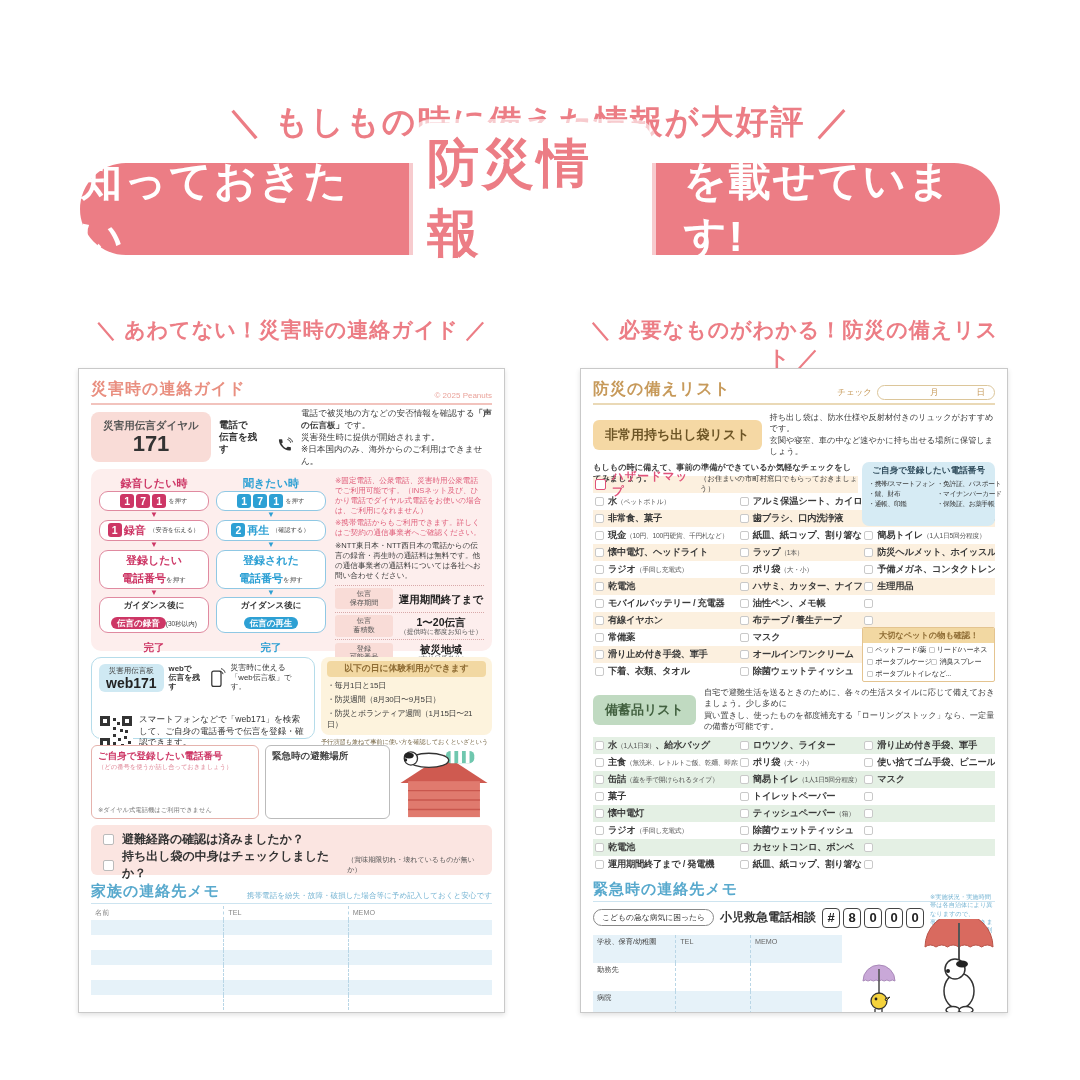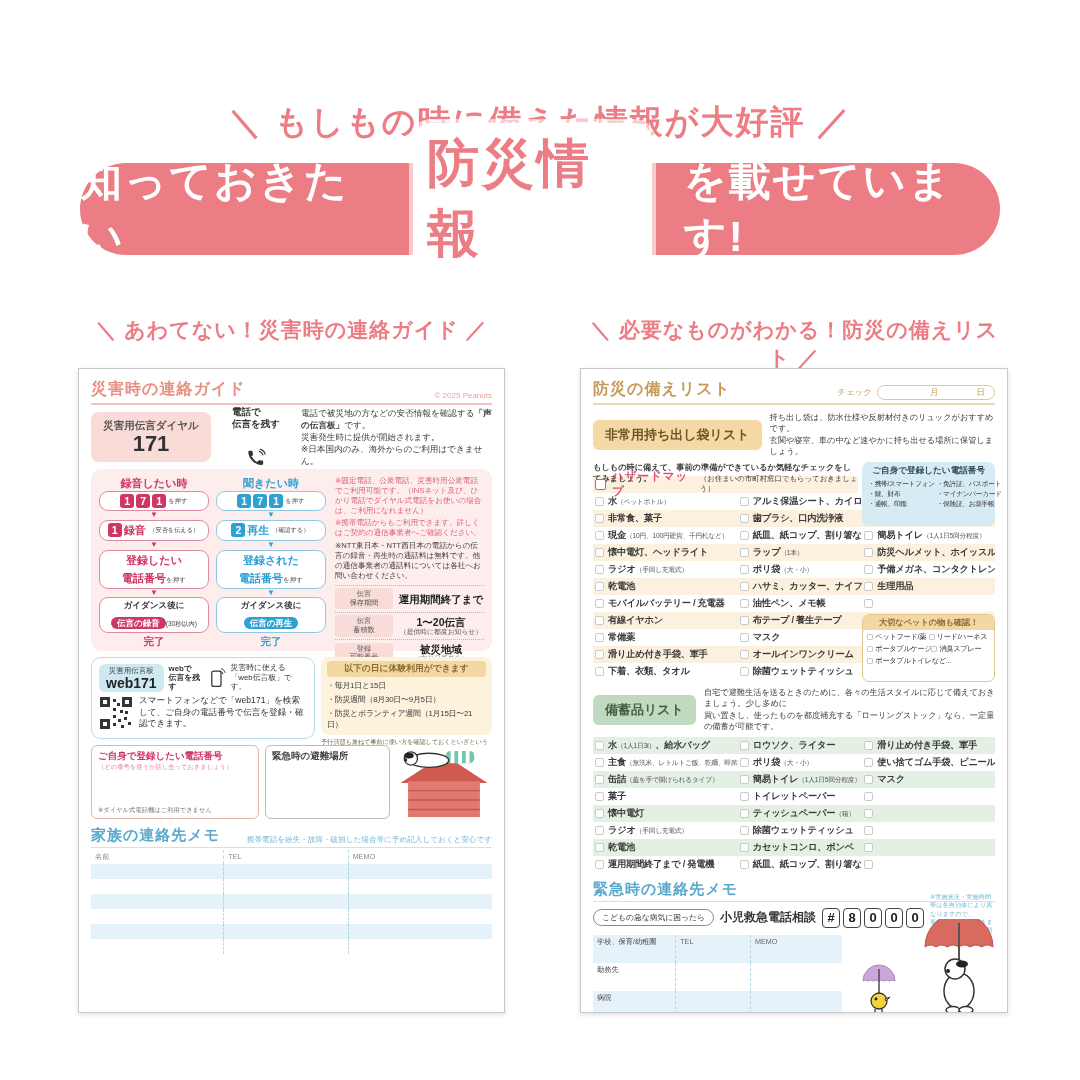--- a/index.html
+++ b/index.html
@@ -29,21 +29,21 @@
   .lp-titlerow{ display:flex; justify-content:space-between; align-items:flex-end;
                 border-bottom:2px solid #f2c3bd; padding-bottom:3px; height:24px;}
   .lp-title{ color:var(--salmon); font-size:16px; font-weight:bold; letter-spacing:1px;}
   .lp-copy{ color:#eaa49c; font-size:8px;}
 
   .dial-head{ display:flex; gap:8px; margin-top:6px; height:52px; align-items:center;}
   .dial-label{ background:var(--label_pink); border-radius:8px; width:120px; height:50px;
                display:flex; flex-direction:column; align-items:center; justify-content:center;}
   .dial-label .t1{ font-size:10.5px; font-weight:bold; color:#555;}
   .dial-label .t2{ font-size:22px; font-weight:bold; color:#333; line-height:1;}
-  .dial-phone{ display:flex; align-items:center; gap:19px; width:74px;flex-direction:column;}
+  .dial-phone{ display:flex; align-items:flex-end; gap:19px; width:74px;}
   .dial-phone .txt{ font-size:9.5px; font-weight:bold; color:#333; line-height:1.25; white-space:pre-line;}
   .dial-desc{ flex:1; font-size:8.6px; line-height:1.4; color:#3c3c3c;}
   .dial-desc b{ font-weight:bold;}
 
   .flow-panel{ margin-top:6px; background:var(--panel_pink); border-radius:10px; height:182px;
                display:flex; padding:7px 8px; gap:8px;}
   .flow-cols{ display:flex; gap:7px; width:228px;}
   .flow-col{ width:110px; display:flex; flex-direction:column; align-items:center;}
   .f-title{ font-size:11px; font-weight:bold; height:15px;}
   .pinkT .f-title,.pinkT .f-done{ color:var(--magenta);}
@@ -59,41 +59,41 @@
   .blueT .digit,.blueT .chip{ background:var(--blue);}
   .press,.f-tiny{ font-size:6.5px; color:#444; transform:scale(.95);}
   .f-big{ font-size:11px; font-weight:bold;}
   .pinkT .f-big{ color:var(--magenta);}
   .blueT .f-big{ color:var(--blue);}
   .f-mid{ font-size:8.5px; font-weight:bold; color:#333;}
   .chip{ color:#fff; font-size:8.5px; font-weight:bold; border-radius:9px; padding:1px 6px;}
   .f-arrow{ font-size:8px; line-height:1.1; height:10px;}
   .pinkT .f-arrow{ color:var(--magenta);}
   .blueT .f-arrow{ color:var(--blue);}
-  .f-done{ font-size:10.5px; font-weight:bold; margin-top:2px;}
+  .f-done{ font-size:10.5px; font-weight:bold; margin-top:8px;}
   .flow-info{ flex:1; font-size:7.6px; line-height:1.3;}
   .note-red{ color:var(--red_note); margin-bottom:3px;}
   .note-dark{ color:#3c3c3c; border-bottom:1px dotted #d9a9a9; padding-bottom:4px;}
   .it-row{ display:flex; align-items:center; gap:5px; border-bottom:1px dotted #d9a9a9; padding:2.5px 0;}
   .it-label{ background:var(--label_pink); border-radius:3px; width:58px; text-align:center;
              font-size:7.2px; color:#555; padding:2px 0; line-height:1.2; white-space:pre-line;}
   .it-val{ flex:1; text-align:center;}
   .it-v1{ font-size:10.5px; font-weight:bold; color:#222; line-height:1.15;}
   .it-v2{ font-size:6.8px; color:#555;}
 
   .web-row{ margin-top:6px; display:flex; gap:6px; height:82px;}
   .web-box{ width:224px; border:1.6px solid #b5dcea; border-radius:10px; padding:5px 7px;}
   .web-top{ display:flex; gap:5px; align-items:center;}
   .web-label{ background:#cfe9f3; border-radius:6px; padding:2px 7px; text-align:center;}
   .web-label .t1{ font-size:7.5px; color:#444;}
   .web-label .t2{ font-size:14px; font-weight:bold; color:#222; line-height:1;}
   .web-mid{ display:flex; align-items:center; gap:2px;}
   .web-mid .txt{ font-size:7.8px; font-weight:bold; color:#333; line-height:1.2; white-space:pre-line;}
   .web-right{ font-size:7.8px; color:#333; line-height:1.25; white-space:pre-line;}
-  .web-bottom{ display:flex; gap:6px; margin-top:3px; align-items:center;}
+  .web-bottom{ display:flex; gap:6px; margin-top:22px; align-items:center;}
   .web-body{ font-size:8.6px; line-height:1.35; color:#333; flex:1;}
   .trial-col{ flex:1;}
   .trial-box{ background:var(--tan_panel); border-radius:8px; padding:4px 6px 5px;}
   .trial-title{ background:#f2d8a2; border-radius:4px; text-align:center; font-size:8.8px;
                 font-weight:bold; color:var(--tan_brown); padding:2px 0;}
   .trial-item{ font-size:8px; color:#3c3c3c; margin-top:3px; letter-spacing:-0.3px;}
   .trial-note{ font-size:6.3px; color:#7a6a4a; margin-top:3px; letter-spacing:-0.2px;}
 
   .fill-row{ margin-top:6px; display:flex; gap:6px; height:74px;}
   .fill-box{ border-radius:6px; background:#fff; padding:4px 6px; position:relative;}
@@ -158,21 +158,21 @@
   .greenL .cl-row.tint{ background:var(--row_green);}
 
   .valuables{ position:absolute; top:0; right:0; width:33%; background:var(--blue_box); border-radius:7px;
               padding:3px 6px; height:64px;}
   .val-title{ font-size:8.6px; font-weight:bold; color:#2d4a5a; text-align:center;}
   .val-cols{ display:flex; gap:2px; margin-top:2px;}
   .val-col{ flex:1;}
   .val-item{ font-size:6.7px; color:#333; line-height:1.5; letter-spacing:-0.3px; white-space:nowrap;}
 
   .petbox{ position:absolute; right:0; bottom:-2px; width:33%; background:#fff; border:1.4px solid #e4c490;
-           border-radius:7px; overflow:hidden; height:68px;}
+           border-radius:2px; overflow:hidden; height:55px;}
   .pet-title{ background:#f2d8a2; font-size:8.2px; font-weight:bold; color:#8d6b33; text-align:center; padding:2px 0;}
   .pet-row{ display:flex; padding:0 4px; margin-top:2px;}
   .pet-item{ flex:1; display:flex; align-items:center; gap:2px; font-size:7.2px; color:#333; letter-spacing:-0.3px; white-space:nowrap;}
   .cb-xs{ width:6px; height:6px; border:1px solid #c9c9c9; border-radius:1px; background:#fff; flex:none;}
 
   .em-titlerow{ margin-top:7px; border-bottom:1.5px solid #cde4f0; padding-bottom:2px;}
   .em-row{ display:flex; align-items:center; gap:6px; margin-top:4px; height:24px;}
   .em-pill{ border:1.2px solid #888; border-radius:999px; font-size:7.8px; color:#333; padding:2px 8px; white-space:nowrap;}
   .em-label{ font-size:12px; font-weight:bold; color:#333; white-space:nowrap;}
   .em-digits{ display:flex; gap:3px;}
@@ -396,20 +396,31 @@
             <rect x="73" y="2" width="4" height="13" fill="#fff"></rect>
             <ellipse cx="34" cy="12" rx="21" ry="7.5" fill="#fff" stroke="#333" stroke-width="1.4"></ellipse>
             <circle cx="15" cy="10" r="7" fill="#fff" stroke="#333" stroke-width="1.4"></circle>
             <ellipse cx="13" cy="7" rx="5" ry="3" fill="#222"></ellipse>
             <circle cx="9.5" cy="11.5" r="1.6" fill="#222"></circle>
           </g>
         </svg>
       </div>
     </div>
 
+    <div class="check-strip">
+      <div class="chk-line">
+        <span class="cb"></span>
+        <span class="lbl">避難経路の確認は済みましたか？</span>
+      </div>
+      <div class="chk-line">
+        <span class="cb"></span>
+        <span class="lbl">持ち出し袋の中身はチェックしましたか？</span>
+        <span class="sub">（賞味期限切れ・壊れているものが無いか）</span>
+      </div>
+    </div>
 
     <div class="memo-titlerow">
       <span class="memo-title">家族の連絡先メモ</span>
       <span class="memo-note">携帯電話を紛失・故障・破損した場合等に予め記入しておくと安心です</span>
     </div>
     <div class="memo-table" id="family-table">
         <div class="m-hrow">
     <div class="mc1">名前</div>
     <div class="mc2">TEL</div>
     <div class="mc3">MEMO</div>

